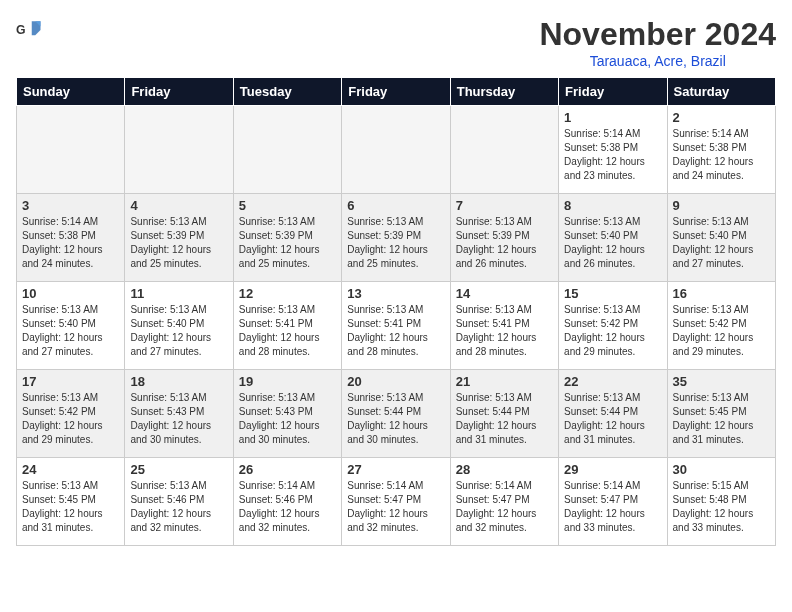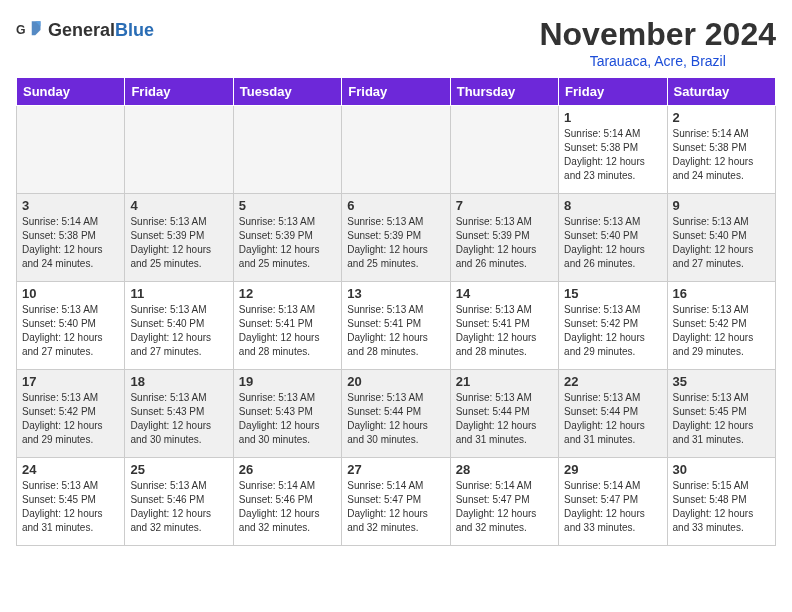--- a/index.html
+++ b/index.html
@@ -46,21 +46,21 @@
     .location {
       font-size: 14px;
       color: #1d4ed8;
     }
     table {
       width: 100%;
       border-collapse: collapse;
       table-layout: fixed;
     }
     th {
-      background: #6d28d9;
+      background: #0f172a;
       color: #fff;
       text-align: left;
       padding: 6px 6px;
       font-size: 13px;
       font-weight: bold;
       border: 1px solid #fff;
     }
     td {
       border: 1px solid #ccc;
       vertical-align: top;
@@ -91,23 +91,20 @@
 </head>
 <body>
 
 <div class="header-area">
   <div class="logo">
     <svg class="logo-icon" viewBox="0 0 32 32">
       <text x="0" y="20" font-size="14" font-weight="bold" fill="#333">G</text>
       <path d="M18 6 L28 6 L28 16 L22 22 L18 22 Z" fill="#2a6db5" opacity="0.8"></path>
       <path d="M22 6 L28 6 L28 12 Z" fill="#5a9de0" opacity="0.9"></path>
     </svg>
-    <div>
-      <span class="logo-text-general">General</span><span class="logo-text-blue">Blue</span>
-    </div>
   </div>
   <div class="title-area">
     <div class="month-year">November 2024</div>
     <div class="location">Tarauaca, Acre, Brazil</div>
   </div>
 </div>
 
 <table>
   <thead>
     <tr>

